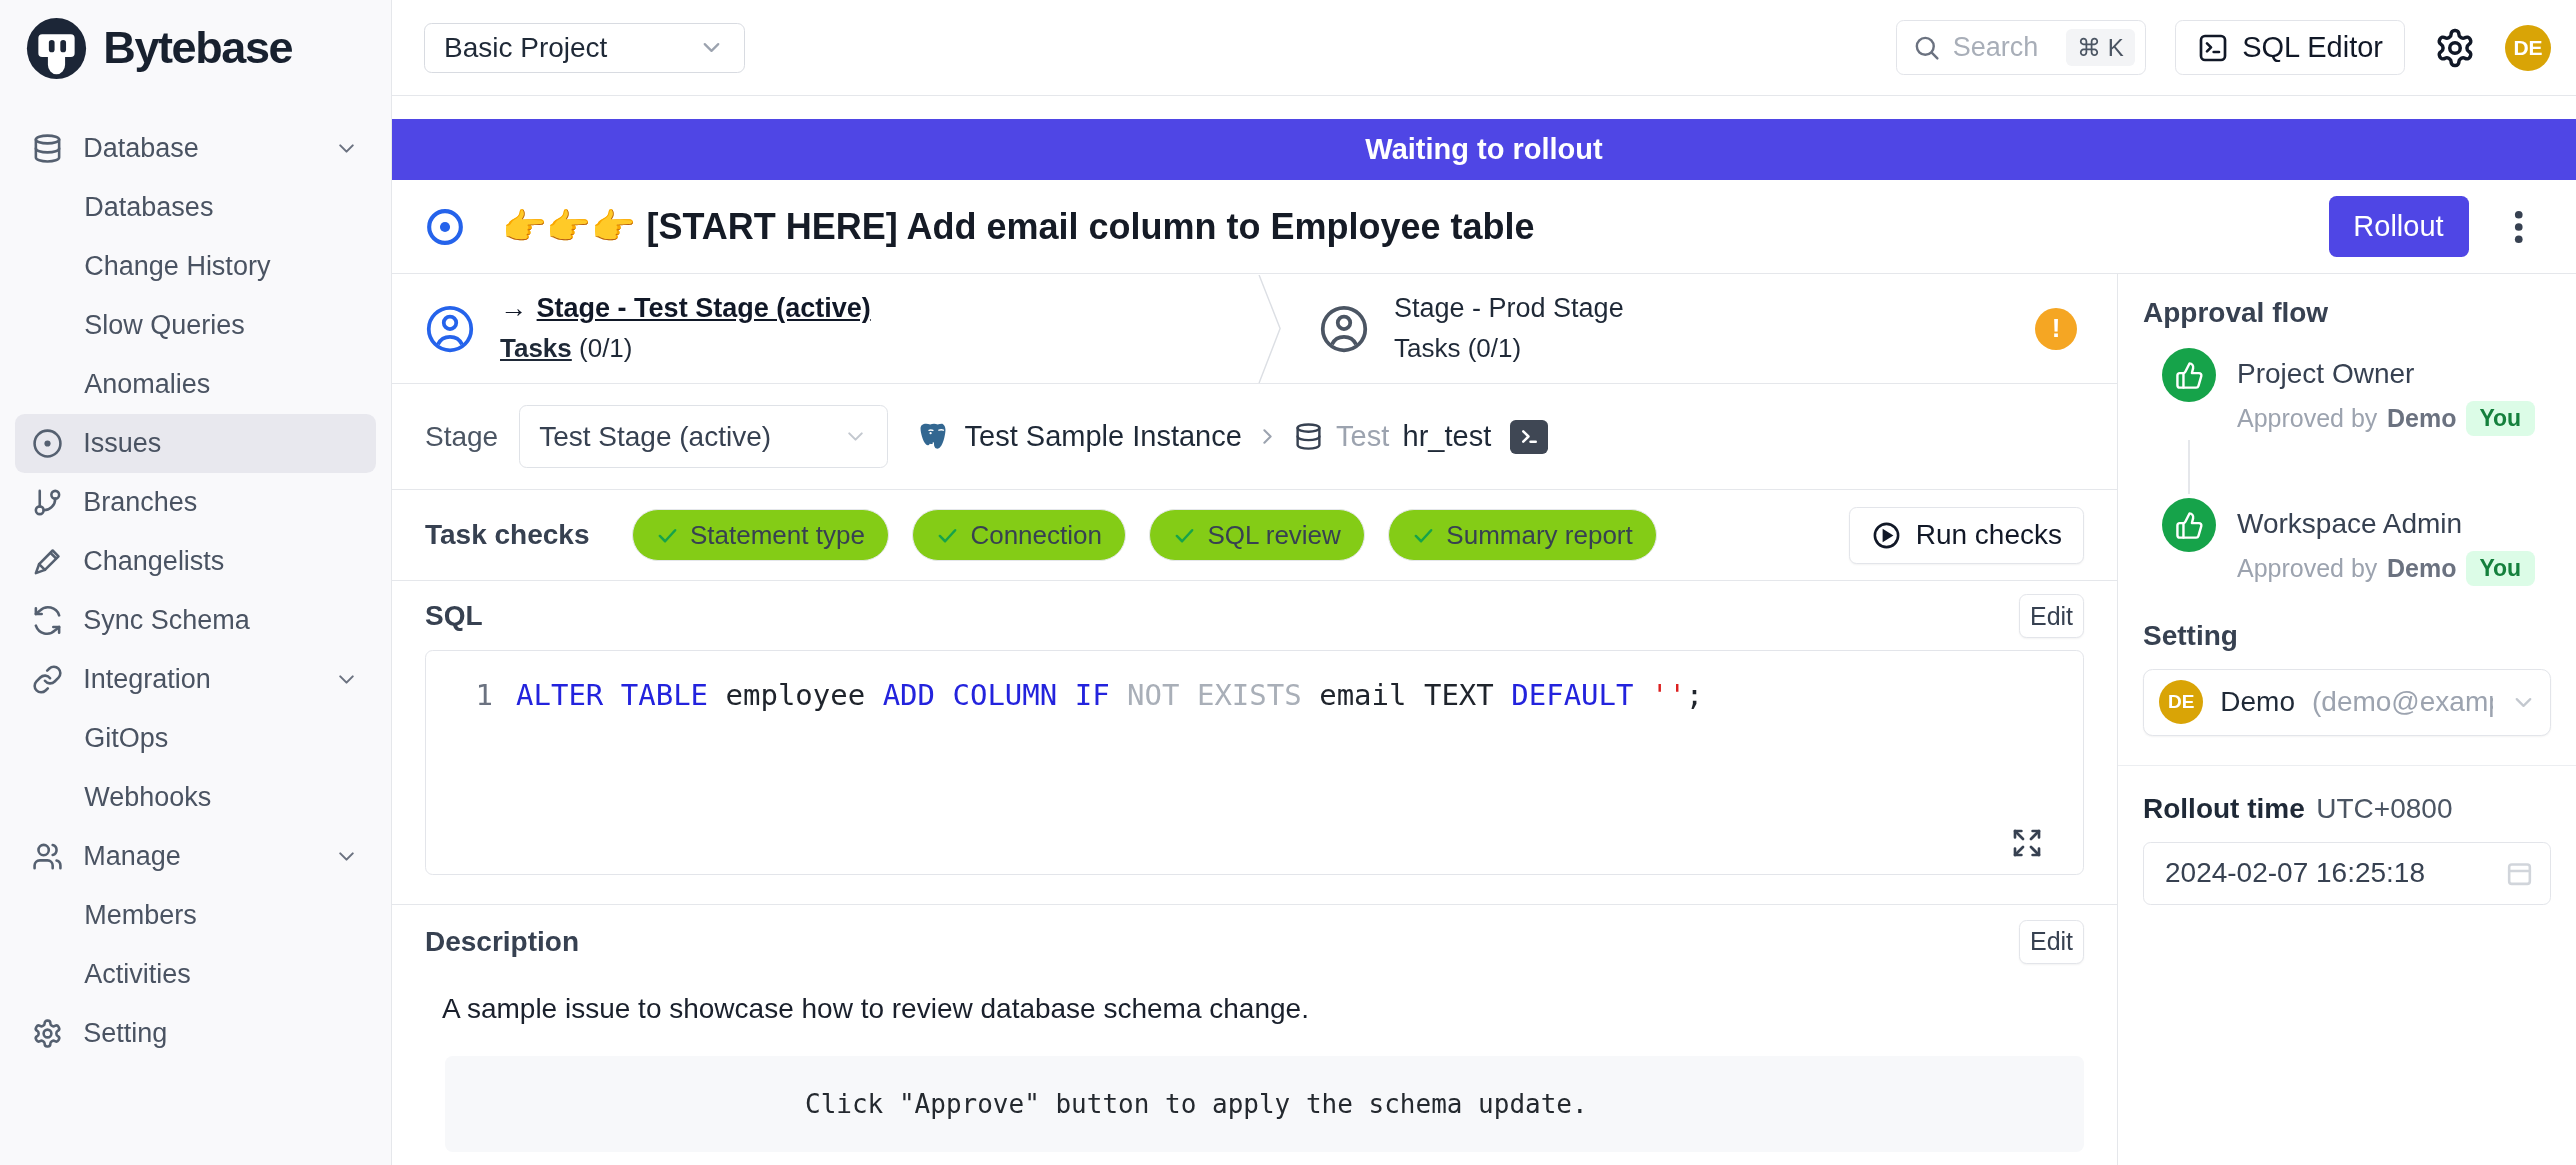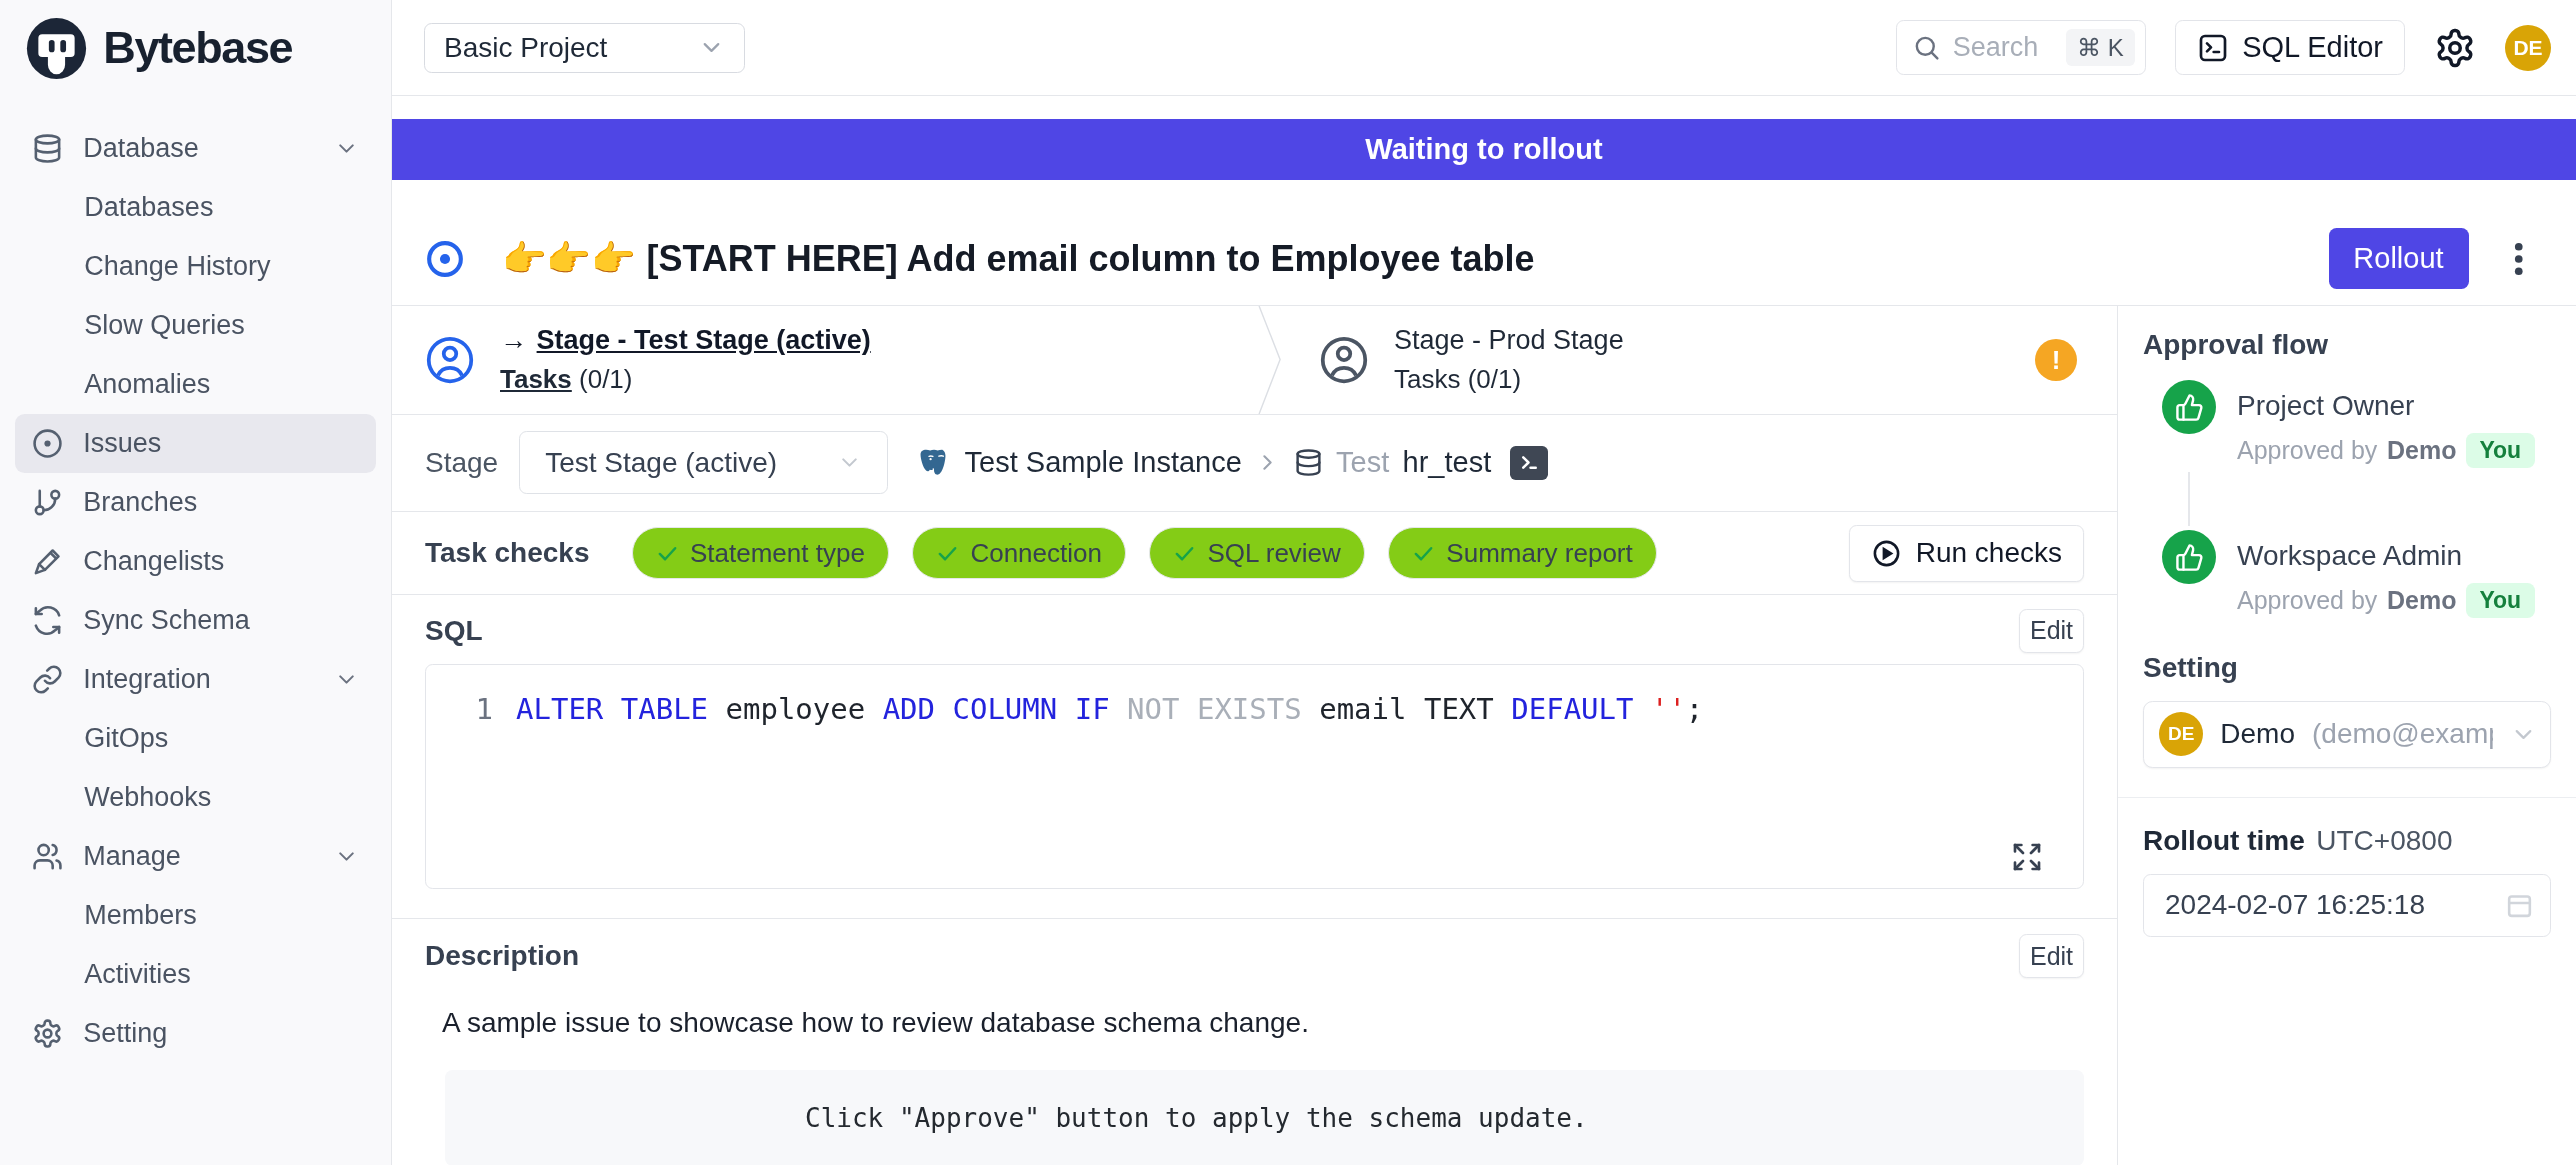--- a/index.html
+++ b/index.html
@@ -29,21 +29,21 @@
 
   
   .nav-item { height:59px; display:flex; align-items:center; margin:0 15.3px; padding:0 17px; border-radius:9.6px; gap:19px; font-size:27px; color:#4a5362; cursor:pointer; }
   .nav-item .nico { width:32px; flex:none; color:#556070; }
   .nav-sub { padding-left:69px; }
   .nav-item.selected { background:#e8e8ee; }
   .nav-chevron { margin-left:auto; color:#6b7280; }
 
   
   .banner { margin-top:23px; height:61px; background:#4f46e5; color:#fff; font-size:29px; font-weight:600; display:flex; align-items:center; justify-content:center; }
-  .title-row { height:93px; display:flex; align-items:center; padding:0 52px 0 34px;margin-top:32px; }
+  .title-row { height:93px; display:flex; align-items:center; padding:0 52px 0 34px; }
   .issue-title { font-size:36px; font-weight:700; color:#151b26; flex:1; white-space:nowrap; overflow:hidden; margin-left:38px; }
   .rollout-btn { width:140px; height:61px; background:#4f46e5; color:#fff; border:none; border-radius:7.6px; font-size:29px; font-weight:500; font-family:"Liberation Sans",sans-serif; cursor:pointer; }
   .kebab { margin-left:44px; cursor:pointer; }
 
   .columns { flex:1; display:flex; border-top:1px solid #e5e7eb; min-height:0; }
   .main-col { width:1725px; flex:none; display:flex; flex-direction:column; }
   .right-panel { flex:1; border-left:1px solid #e5e7eb; padding:23px 25px 0; min-width:0; }
 
   
   .stage-strip { height:110px; border-bottom:1px solid #e5e7eb; display:flex; align-items:center; }
@@ -53,21 +53,21 @@
   .st-line1 { font-size:27px; color:#111827; display:flex; align-items:center; gap:9.6px; }
   .st-title-active { font-weight:700; text-decoration:underline; }
   .st-title-plain { font-weight:500; color:#1f2937; }
   .st-line2 { font-size:26px; color:#1f2937; margin-top:8.6px; }
   .tasks-underline { font-weight:700; text-decoration:underline; }
   .stage-warning { margin-left:auto; margin-right:40px; width:42px; height:42px; border-radius:50%; background:#f5a623; color:#fff; font-weight:700; font-size:26px; display:flex; align-items:center; justify-content:center; flex:none; }
 
   
   .stage-select-row { height:105px; display:flex; align-items:center; padding:0 33px; }
   .ss-label { font-size:28px; color:#4b5563; margin-right:21px; }
-  .stage-select { width:369px; height:63px; border:1px solid #dfe2e7; border-radius:7.6px; background:#fff; display:flex; align-items:center; justify-content:space-between; padding:0 25px; font-size:28px; color:#374151; cursor:pointer; }
+  .stage-select { width:369px; height:63px; border:1px solid #dfe2e7; border-radius:7.6px; background:#fff; display:flex; align-items:center; justify-content:space-between; padding:0 19px; font-size:28px; color:#374151; cursor:pointer; }
   .crumb { display:flex; align-items:center; gap:13.4px; margin-left:29px; font-size:29px; }
   .crumb .inst { color:#1f2937; font-weight:500; }
   .crumb .env { color:#9ca3af; }
   .crumb .dbname { color:#1f2937; font-weight:500; }
   .term-badge { width:38px; height:34px; background:#3f4754; border-radius:5.7px; display:flex; align-items:center; justify-content:center; margin-left:5.7px; cursor:pointer; }
 
   
   .task-checks-row { height:91px; border-top:1px solid #e5e7eb; display:flex; align-items:center; padding:0 33px; }
   .tc-label { font-size:28px; font-weight:600; color:#374151; margin-right:42px; }
   .pill { height:52px; border:1px solid #e5e7eb; background:#84cc16; border-radius:26px; display:flex; align-items:center; gap:11.5px; padding:0 23px; font-size:26px; color:#374151; margin-right:23px; cursor:pointer; }

